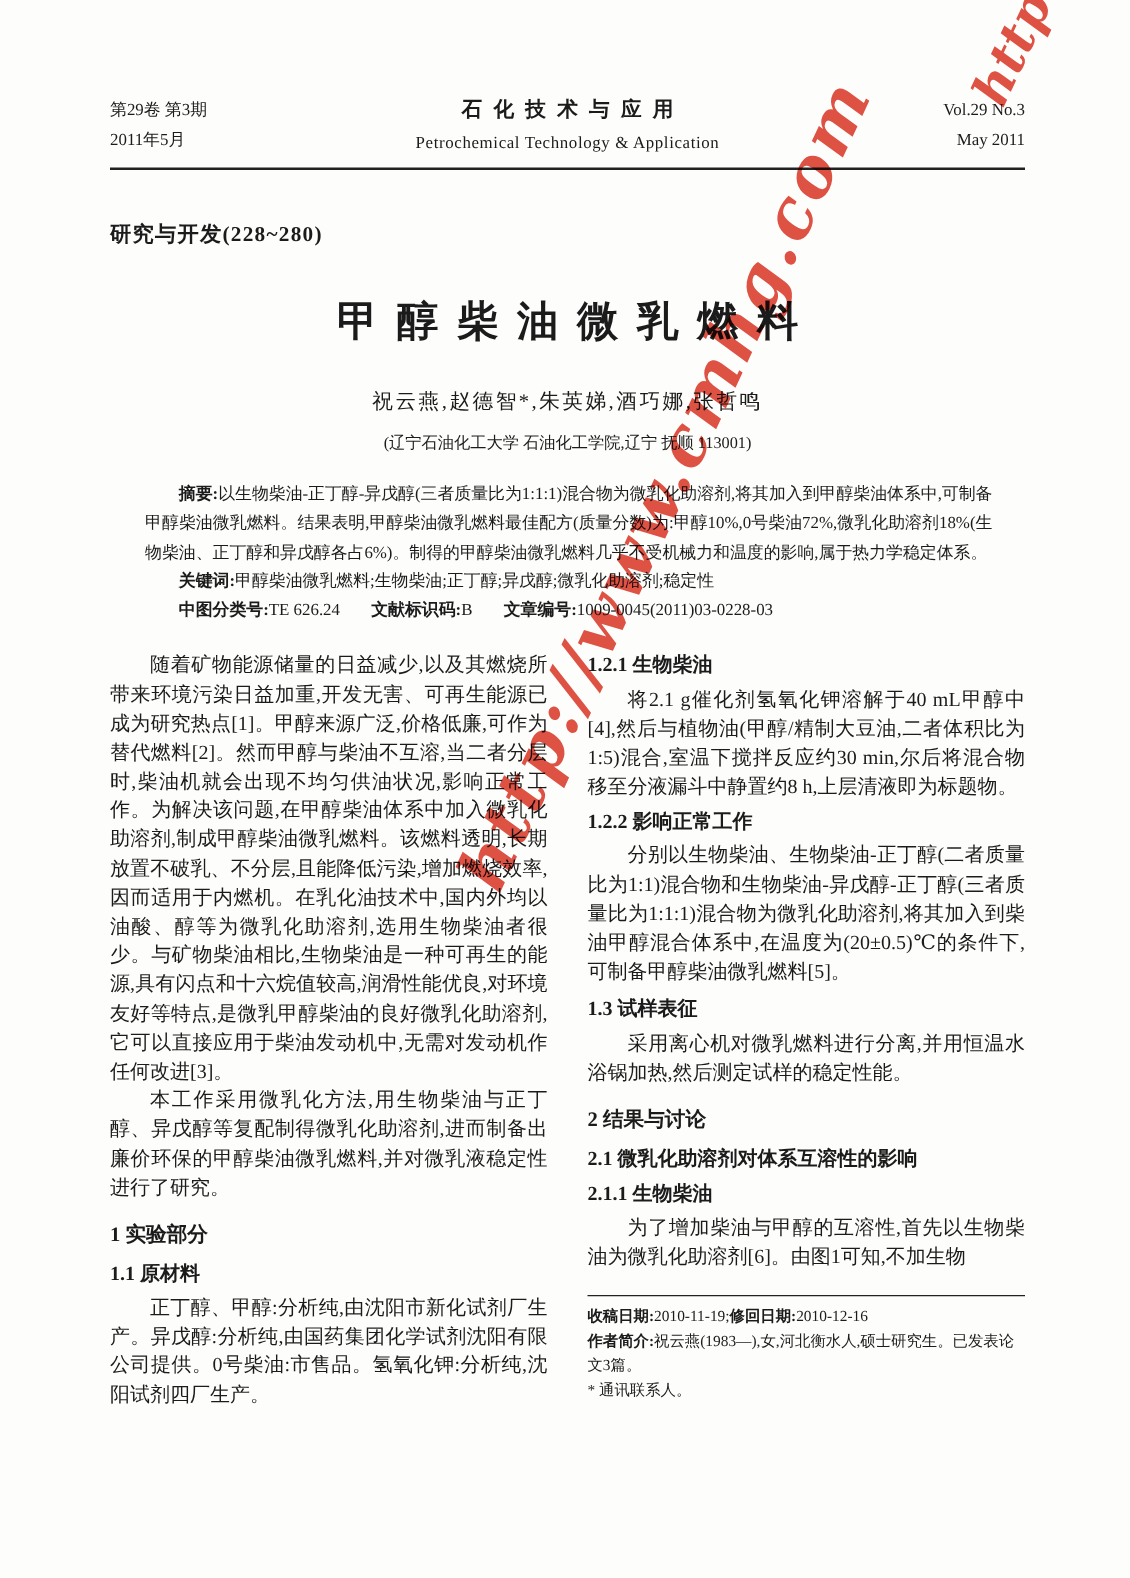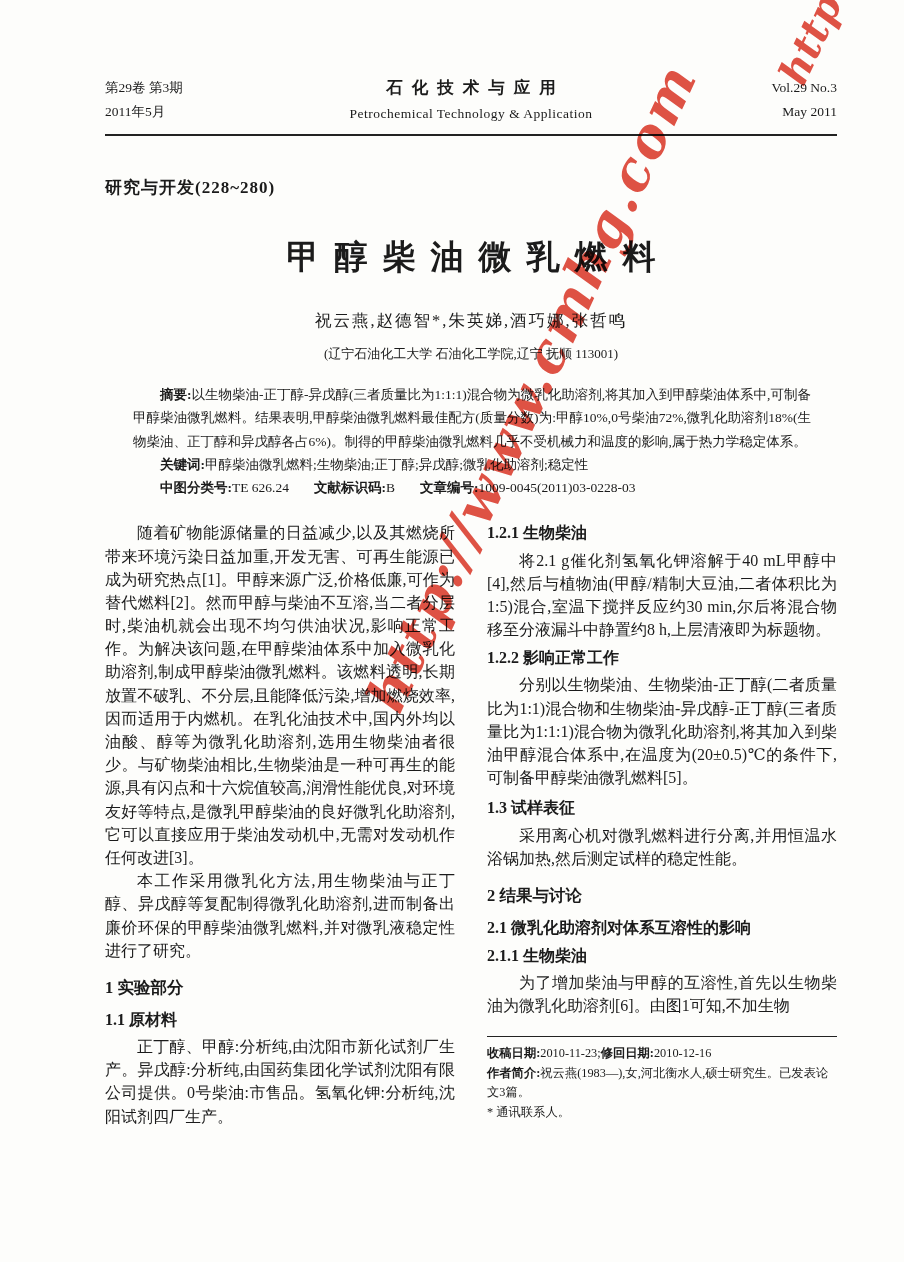--- a/index.html
+++ b/index.html
@@ -2,21 +2,21 @@
 <html><head>
 <meta charset="utf-8">
 <style>
   * { margin:0; padding:0; box-sizing:border-box; }
   html,body { background:#ffffff; }
   .page {
     position:relative; width:904px; height:1262px; margin:0 auto;
     background:#fdfdfb; overflow:hidden; color:#1b1b1b;
     font-family:"Liberation Serif","DejaVu Serif",serif;
   }
-  .content { position:absolute; left:105px; top:76px; width:732px; }
+  .content { position:absolute; left:88px; top:76px; width:732px; }
 
   
   .header { display:flex; justify-content:space-between; align-items:flex-start; }
   .h-left, .h-right { font-size:13.5px; line-height:1.75; width:150px; }
   .h-right { text-align:right; }
   .h-center { text-align:center; padding-top:1px; }
   .jname-cn { font-size:16.5px; font-weight:bold; letter-spacing:9px; text-indent:9px; }
   .jname-en { font-size:13.5px; margin-top:7px; letter-spacing:0.5px; }
   .header-rule { border-bottom:2.5px solid #222; margin-top:11px; }
 
@@ -115,21 +115,21 @@
         <div class="h3">1.2.2 影响正常工作</div>
         <p>分别以生物柴油、生物柴油-正丁醇(二者质量比为1:1)混合物和生物柴油-异戊醇-正丁醇(三者质量比为1:1:1)混合物为微乳化助溶剂,将其加入到柴油甲醇混合体系中,在温度为(20±0.5)℃的条件下,可制备甲醇柴油微乳燃料[5]。</p>
         <div class="h2">1.3 试样表征</div>
         <p>采用离心机对微乳燃料进行分离,并用恒温水浴锅加热,然后测定试样的稳定性能。</p>
         <div class="h1">2 结果与讨论</div>
         <div class="h2">2.1 微乳化助溶剂对体系互溶性的影响</div>
         <div class="h3">2.1.1 生物柴油</div>
         <p>为了增加柴油与甲醇的互溶性,首先以生物柴油为微乳化助溶剂[6]。由图1可知,不加生物</p>
 
         <div class="footnotes">
-          <p><b class="lbl">收稿日期:</b><span>2010-11-23;</span><b class="lbl">修回日期:</b><span>2010-12-16</span></p>
+          <p><b class="lbl">收稿日期:</b><span>2010-11-19;</span><b class="lbl">修回日期:</b><span>2010-12-16</span></p>
           <p><b class="lbl">作者简介:</b><span>祝云燕(1983—),女,河北衡水人,硕士研究生。已发表论文3篇。</span></p>
           <p>* 通讯联系人。</p>
         </div>
       </div>
 
     </div>
   </div>
 </div>
 
 </body></html>

